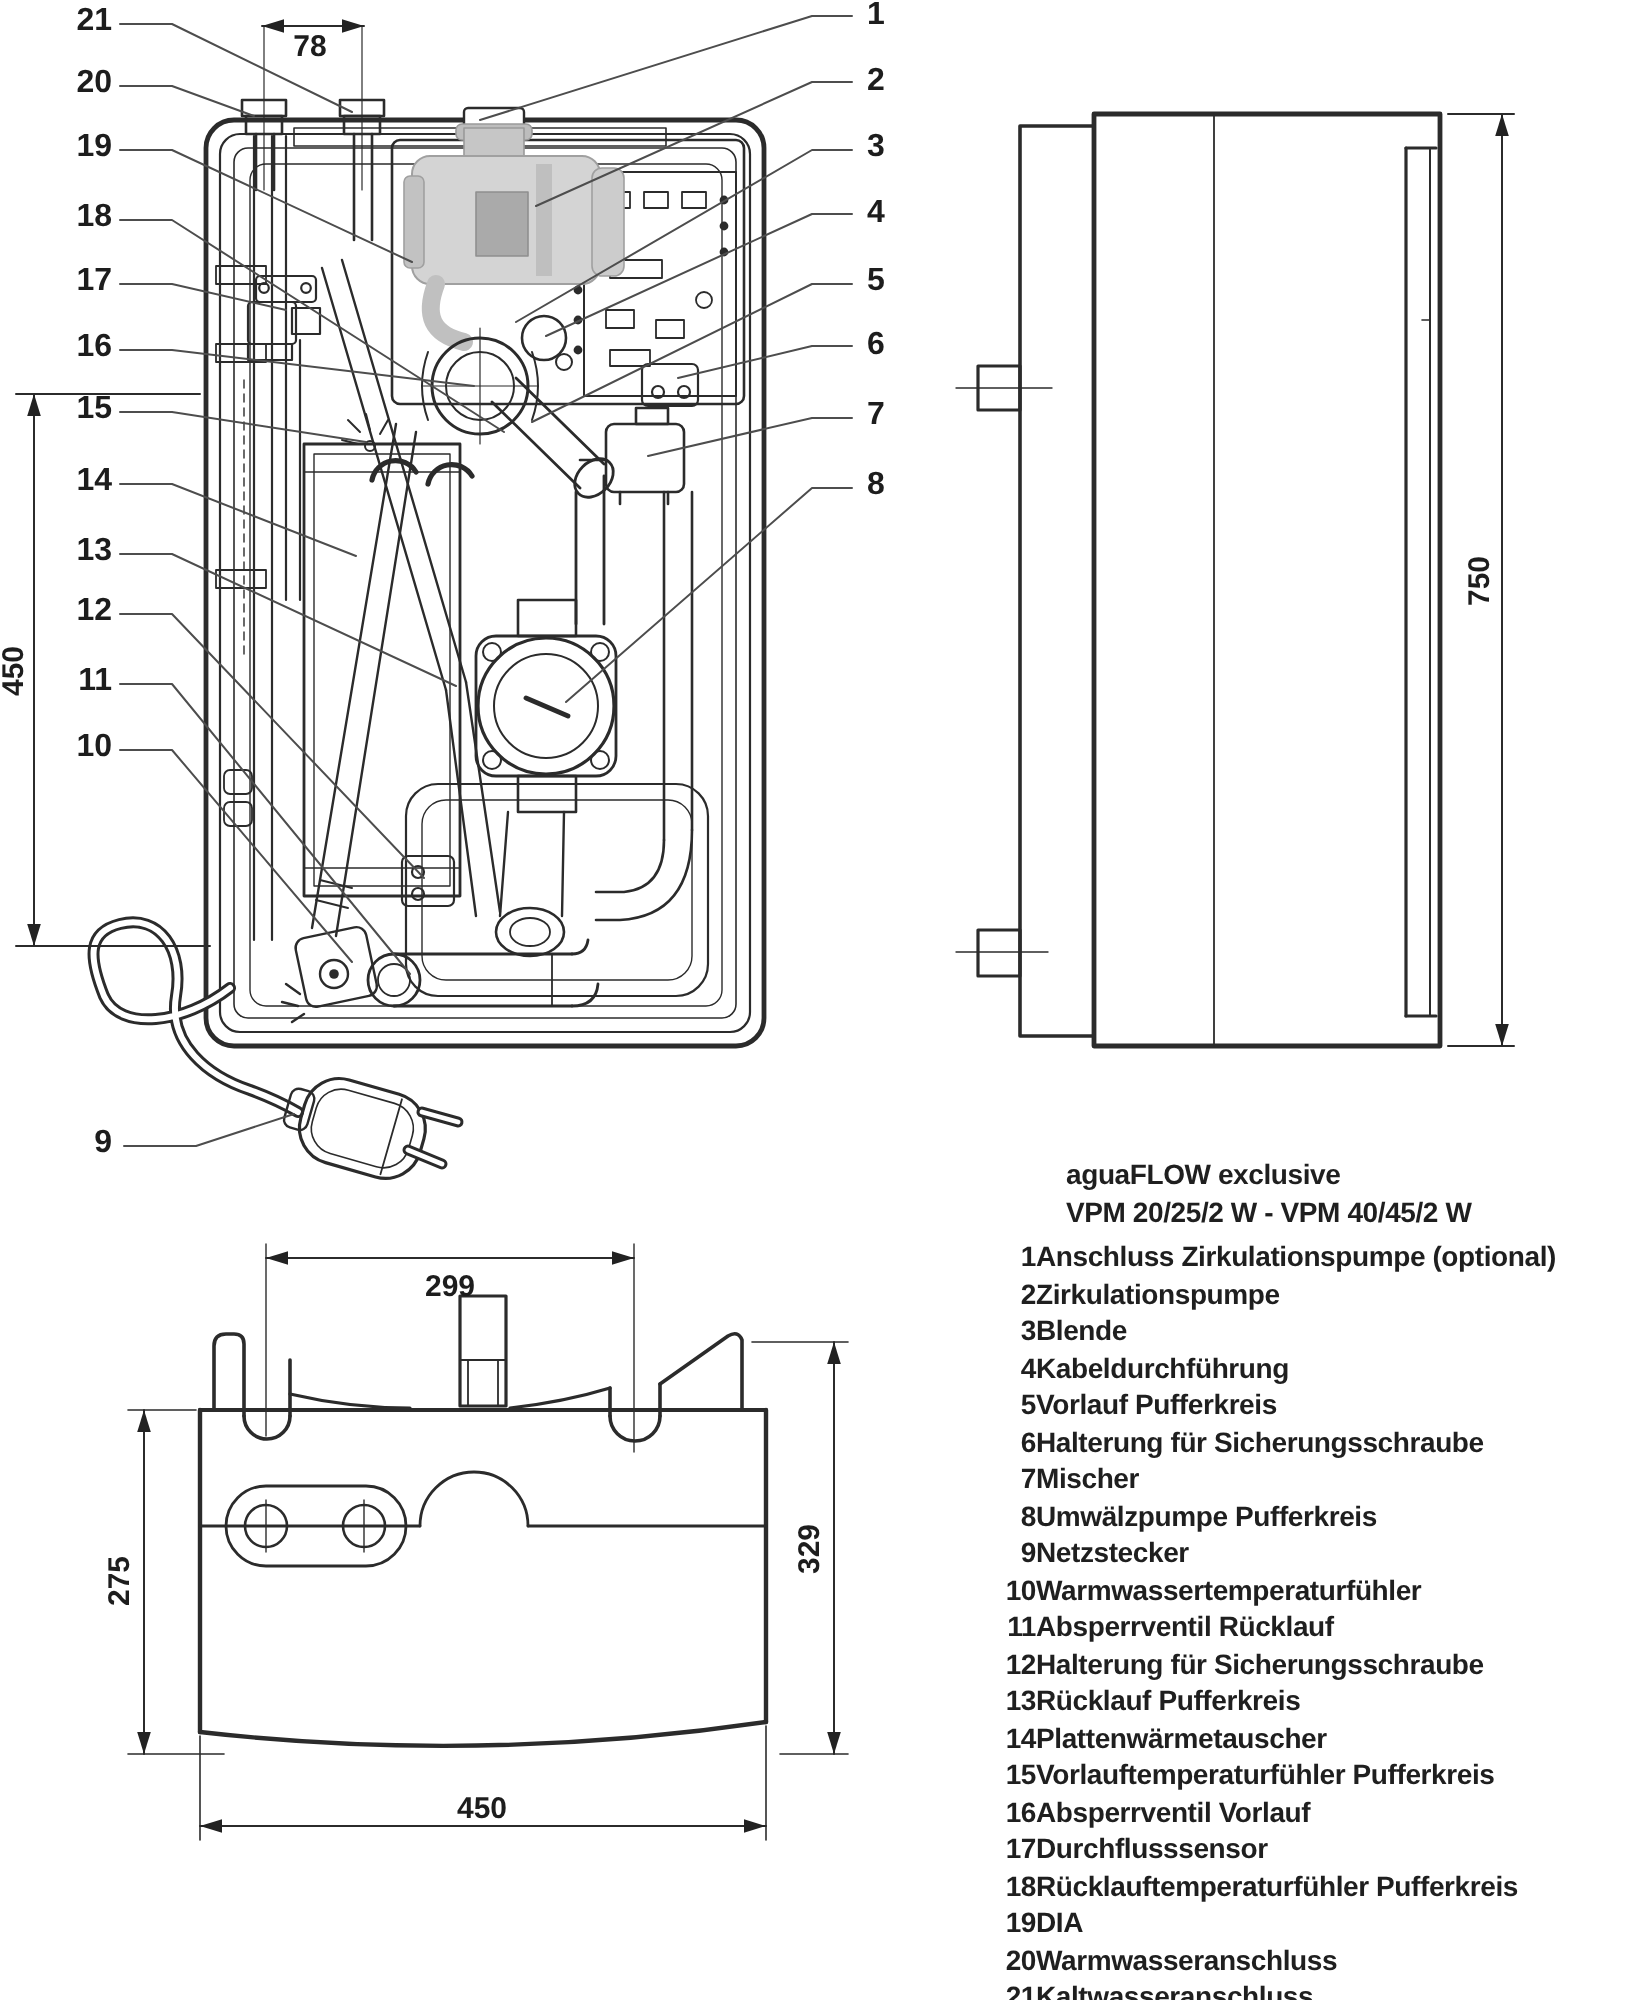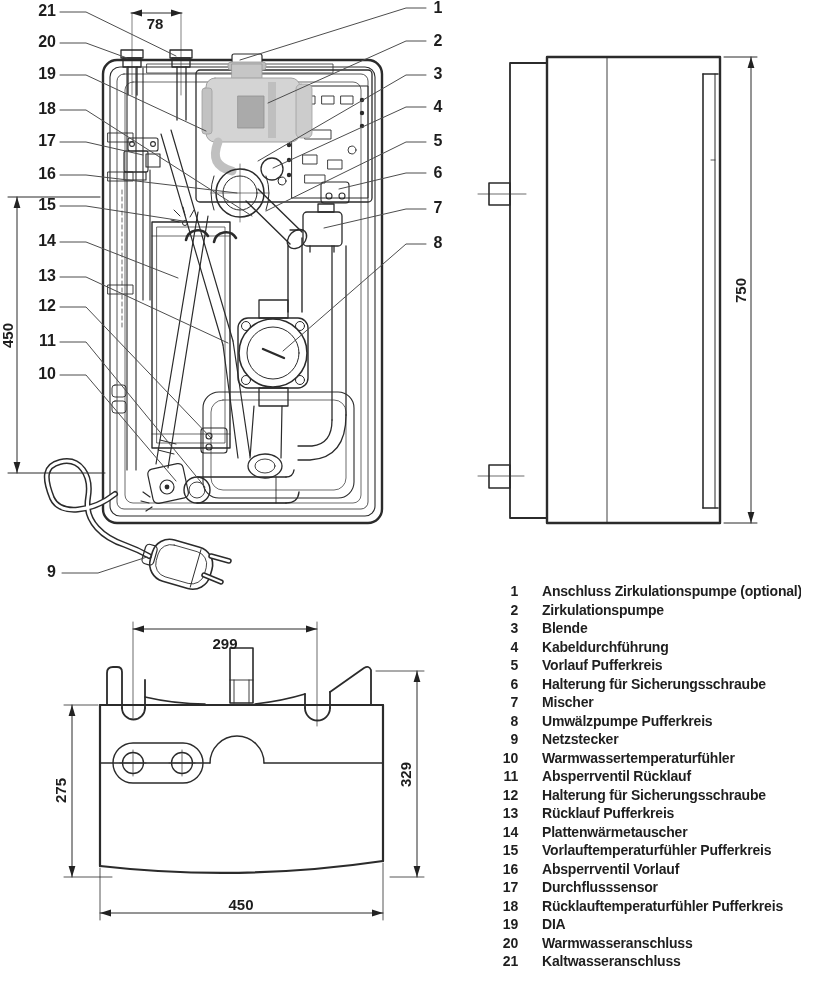--- a/index.html
+++ b/index.html
@@ -10,21 +10,21 @@
   .num-l{width:38px;text-align:right;}
   .num-r{width:20px;text-align:center;}
   .dim{position:absolute;font-weight:bold;font-size:15px;color:#1d1d1d;width:44px;text-align:center;line-height:1;}
   .rot{transform:rotate(-90deg);transform-origin:center center;}
   .legend{position:absolute;left:496px;top:578px;width:318px;color:#1f1f1f;
           font-size:14px;font-weight:bold;letter-spacing:-0.2px;}
   .legend .hd{margin-left:37px;line-height:18.5px;white-space:nowrap;}
   .legend .rows{margin-top:4px;}
   .legend .row{display:flex;line-height:18.5px;white-space:nowrap;}
   .legend .row .n{width:22px;text-align:right;flex:0 0 22px;}
-  .legend .row .t{margin-left:24px;}
+  .legend .row .t{margin-left:0;}
 </style>
 </head>
 <body>
 
 <div class="canvas">
 
 <svg width="815" height="1000" viewBox="0 0 815 1000">
   <g fill="none" stroke="#2b2b2b" stroke-linecap="round" stroke-linejoin="round">
 
     <g>
@@ -389,20 +389,22 @@
 
 <div class="dim" style="left:133px;top:16px">78</div>
 <div class="dim rot" style="left:-15px;top:328px">450</div>
 <div class="dim rot" style="left:718px;top:283px">750</div>
 <div class="dim" style="left:203px;top:636px">299</div>
 <div class="dim rot" style="left:38px;top:783px">275</div>
 <div class="dim rot" style="left:383px;top:767px">329</div>
 <div class="dim" style="left:219px;top:897px">450</div>
 
 <div class="legend">
+  <div class="hd">aguaFLOW exclusive</div>
+  <div class="hd">VPM 20/25/2 W - VPM 40/45/2 W</div>
   <div class="rows">
         <div class="row">
       <span class="n">1</span>
       <span class="t">Anschluss Zirkulationspumpe (optional)</span>
     </div>
         <div class="row">
       <span class="n">2</span>
       <span class="t">Zirkulationspumpe</span>
     </div>
         <div class="row">

